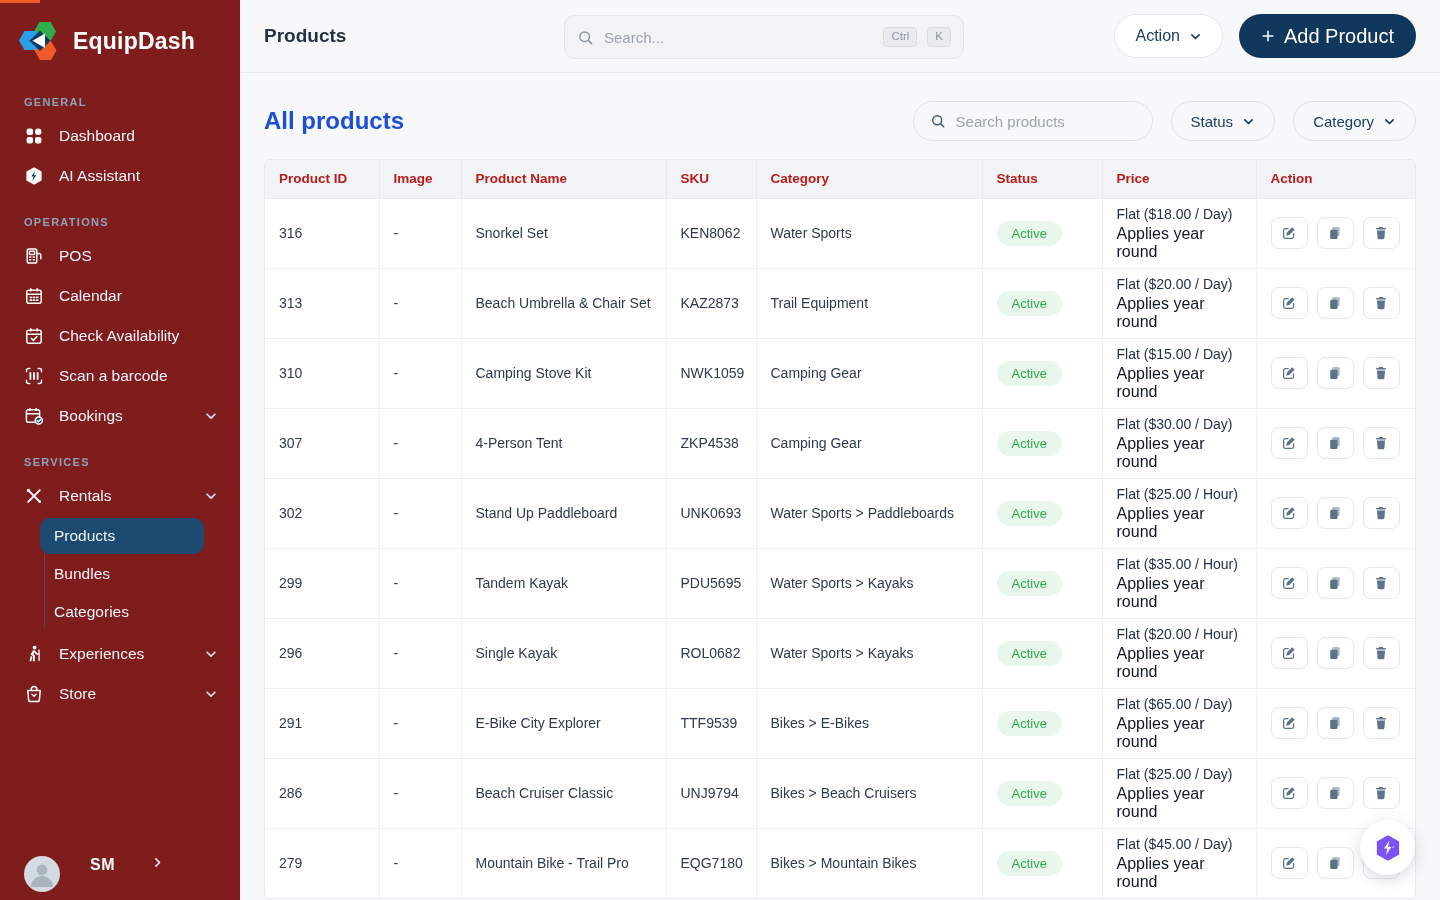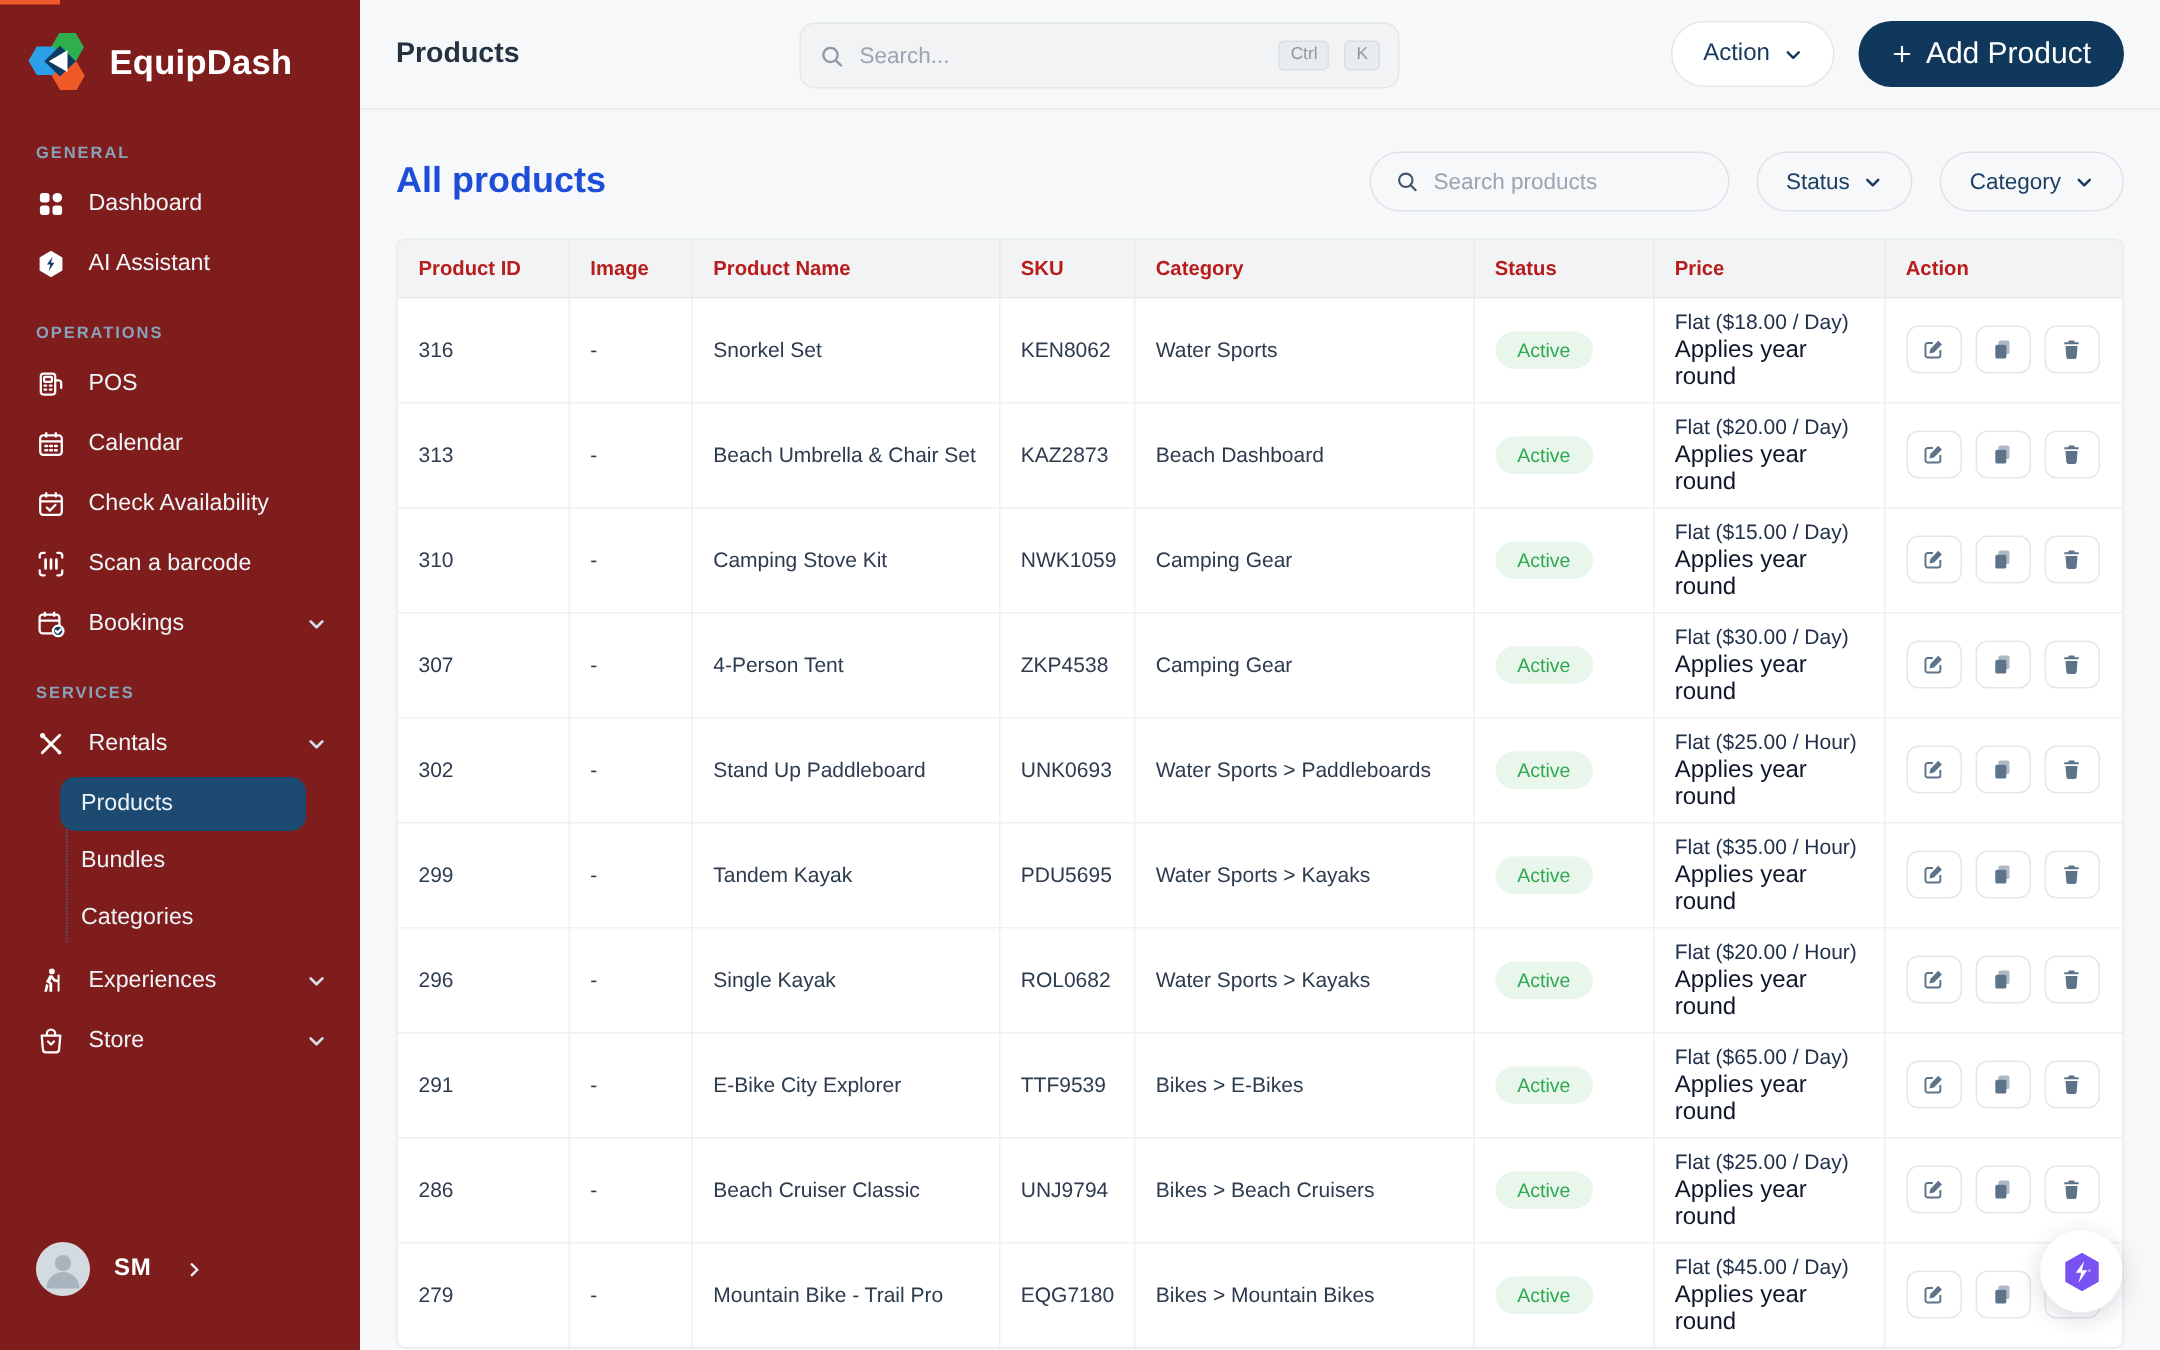--- a/index.html
+++ b/index.html
@@ -17,30 +17,30 @@
   .section-label{font-size:11px;letter-spacing:1.3px;color:#89a2bb;padding:8px 24px;font-weight:bold}
   .nav-item{display:flex;align-items:center;gap:15px;padding:10px 22px 10px 24px;font-size:15.5px;color:#f0f4f8;cursor:pointer}
   .icon{display:inline-block}
   .icon svg{width:100%;height:100%;display:block}
   .nav-item > .icon{width:20px;height:20px;flex:none;color:#fff}
   .nav-item .chev{margin-left:auto;width:14px;height:14px;color:#d4dfe9}
   .subnav{position:relative;margin:2px 0 4px}
   .subnav:before{content:"";position:absolute;left:44px;top:2px;bottom:2px;border-left:1px dotted #46698c}
   .subnav-item{margin:0 36px 2px 40px;padding:9px 14px;border-radius:10px;font-size:15.5px;color:#eef3f8;cursor:pointer;position:relative}
   .subnav-item.active{background:#1c4a70}
-  .sidebar-footer{margin-top:auto;display:flex;align-items:center;gap:16px;padding:18px 24px 36px;cursor:pointer}
+  .sidebar-footer{margin-top:auto;display:flex;gap:30px;padding:18px 24px 8px;cursor:pointer}
   .avatar{width:36px;height:36px;flex:none}
   .user-initials{font-size:16px;font-weight:bold;color:#fff;letter-spacing:.5px}
   .sidebar-footer .chev-r{width:13px;height:13px;color:#e6edf4;margin-left:6px}
 
   
   .main{flex:1;display:flex;flex-direction:column;position:relative}
   .topbar{height:73px;min-height:73px;display:flex;align-items:center;padding:0 24px;border-bottom:1px solid #e7eaed;position:relative}
   .page-title{font-size:19px;font-weight:bold;color:#243242}
-  .topbar-search{position:absolute;left:293px;top:15px;width:400px;height:44px;background:#f1f3f5;border:1px solid #e4e7ea;border-radius:10px;display:flex;align-items:center;gap:10px;padding:0 12px}
+  .topbar-search{position:absolute;left:324px;top:15px;width:400px;height:44px;background:#f1f3f5;border:1px solid #e4e7ea;border-radius:10px;display:flex;align-items:center;gap:10px;padding:0 12px}
   .topbar-search .icon{width:17px;height:17px;color:#8e99a8;flex:none}
   .topbar-search input{flex:1;border:none;outline:none;background:transparent;font-size:15px;color:#34414f;font-family:"Liberation Sans",sans-serif}
   .topbar-search input::placeholder{color:#9aa4b2}
   .kbd{background:#e9ecef;border:1px solid #dadfe4;border-radius:4px;font-size:11.5px;color:#8a94a2;padding:3px 7px;line-height:1}
   .topbar-right{margin-left:auto;display:flex;gap:16px;align-items:center}
   .btn-action{height:44px;padding:0 20px;border-radius:22px;background:#fff;border:1px solid #e4e7ea;color:#17395f;font-size:16px;display:flex;align-items:center;gap:9px;cursor:pointer;font-family:"Liberation Sans",sans-serif}
   .btn-action .icon,.pill .icon{width:13px;height:13px;color:#17395f}
   .btn-add{height:44px;padding:0 22px;border-radius:22px;background:#10375c;color:#fff;font-size:20px;display:flex;align-items:center;gap:9px;border:none;cursor:pointer;font-family:"Liberation Sans",sans-serif}
   .btn-add .icon{width:14px;height:14px;color:#fff}
 
@@ -381,21 +381,21 @@
                     </span>
                   </button>
                 </div>
               </td>
             </tr>
             <tr>
               <td>313</td>
               <td>-</td>
               <td>Beach Umbrella &amp; Chair Set</td>
               <td>KAZ2873</td>
-              <td>Beach Dashboard</td>
+              <td>Trail Equipment</td>
               <td><span class="badge-active">Active</span></td>
               <td>
                 <div class="price-main">Flat ($20.00 / Day)</div>
                 <div class="price-note">Applies year round</div>
               </td>
               <td>
                 <div class="action-group">
                   <button class="action-btn">
                     <span class="icon">
                       <svg viewBox="0 0 20 20" fill="none" stroke="currentColor" stroke-width="1.6">

